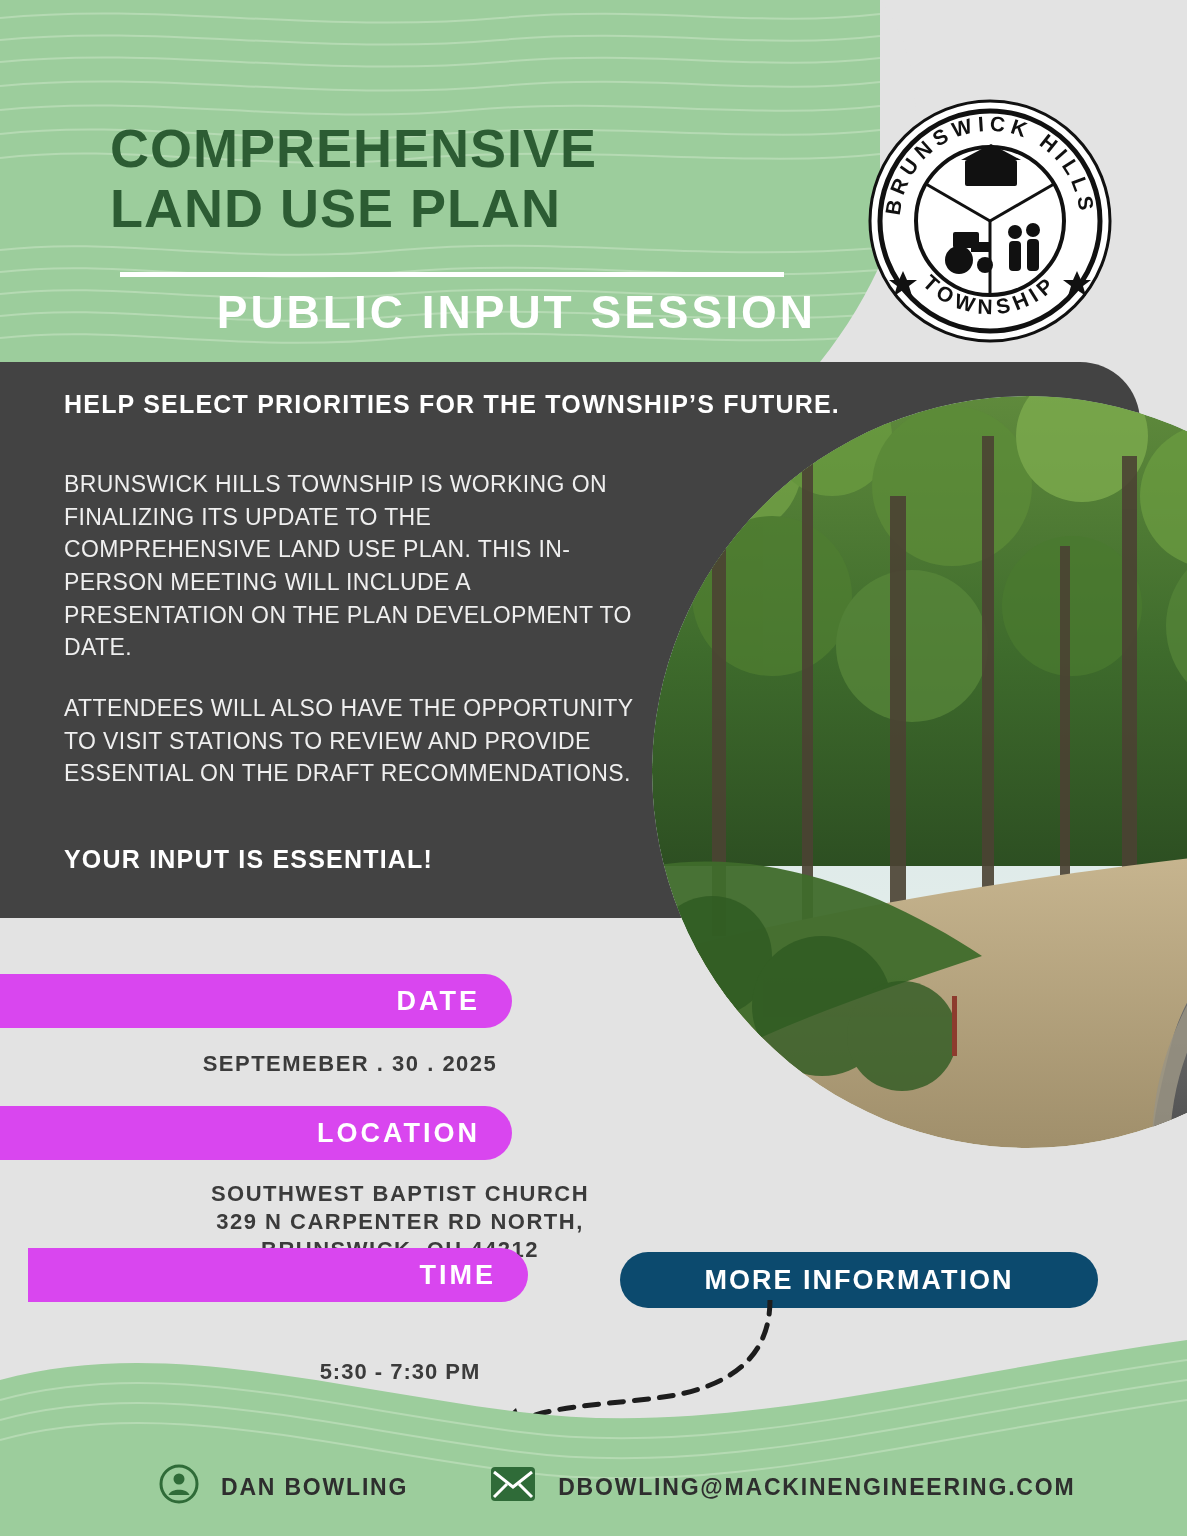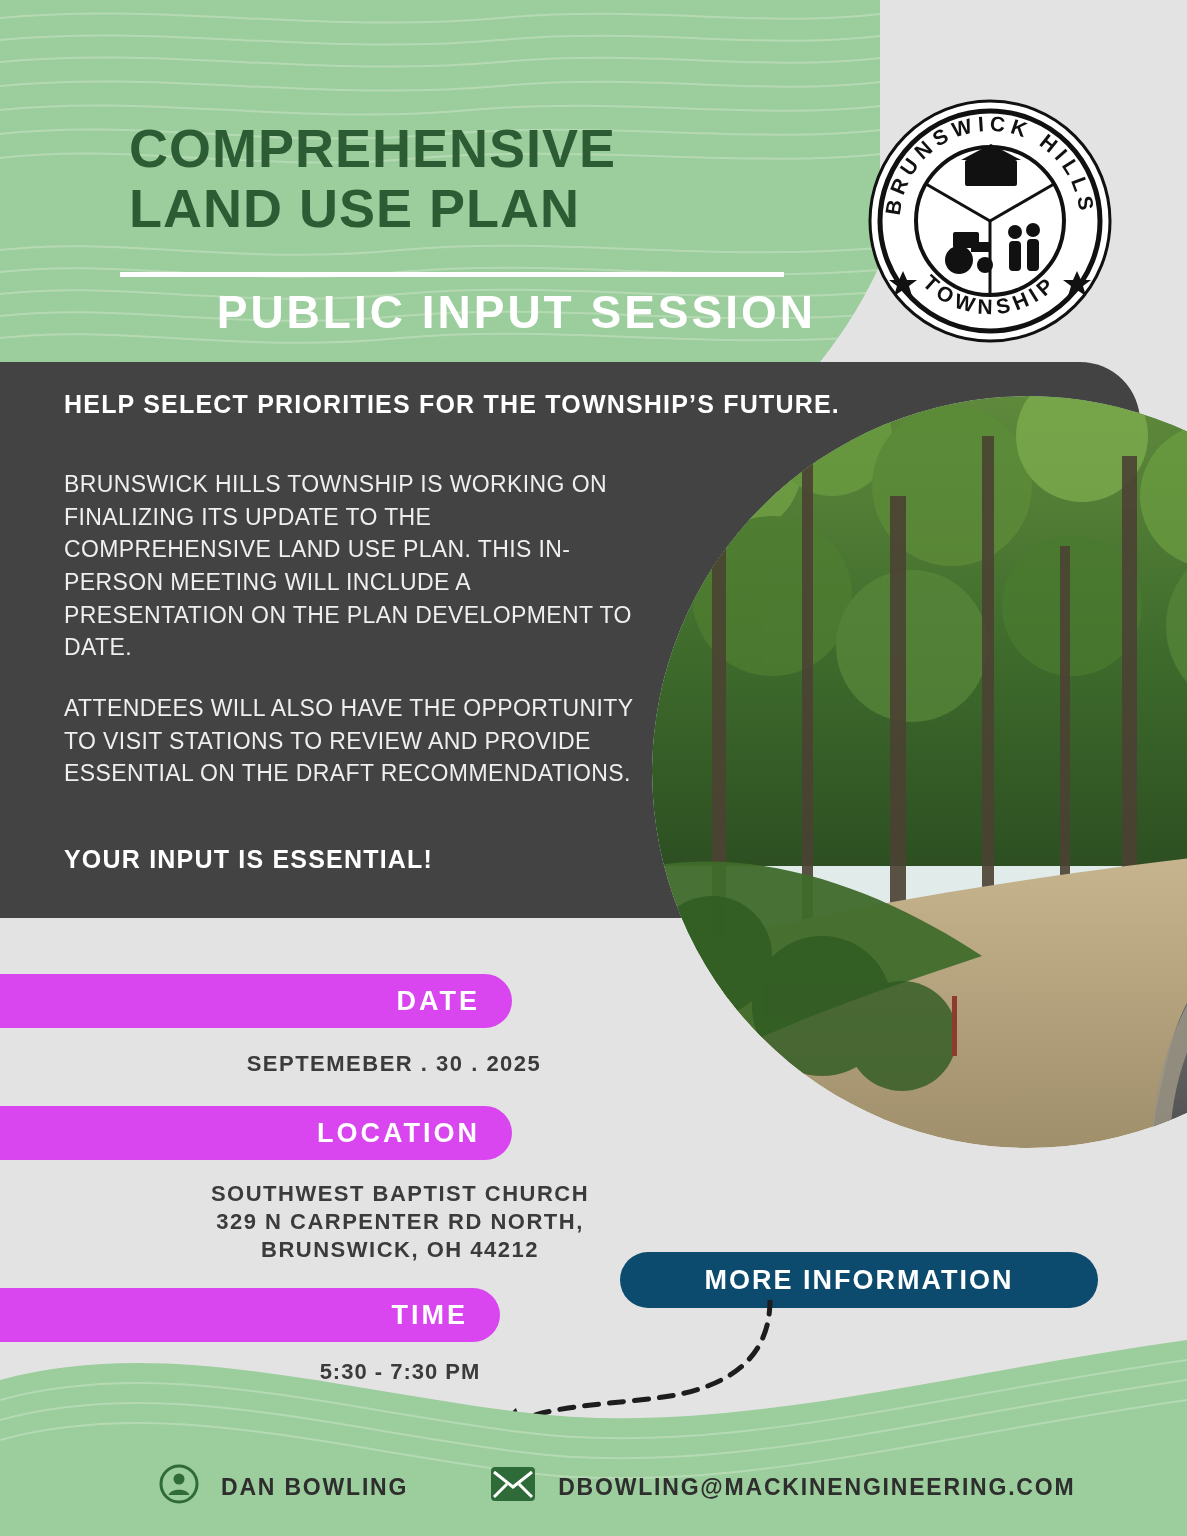--- a/index.html
+++ b/index.html
@@ -40,21 +40,21 @@
   .dark-panel-inner {
     position: absolute;
     top: 362px; left: 0;
     width: 650px; height: 556px;
     background: #434343;
   }
 
   
   .title {
     position: absolute;
-    left: 129px; top: 118px;
+    left: 110px; top: 118px;
     width: 700px;
     color: #2c5c33;
     font-size: 54px;
     font-weight: bold;
     line-height: 1.12;
     letter-spacing: 1px;
   }
   .title-rule {
     position: absolute;
     left: 120px; top: 272px;
@@ -140,32 +140,32 @@
     font-size: 27px;
     font-weight: bold;
     letter-spacing: 3px;
     display: flex;
     align-items: center;
     justify-content: flex-end;
     padding-right: 32px;
   }
   .pill-date { top: 974px; width: 512px; }
   .pill-location { top: 1106px; width: 512px; }
-  .pill-time { top: 1288px; width: 500px; }
+  .pill-time { top: 1248px; width: 500px; margin-left: 28px; }
 
   .info-text {
     position: absolute;
     color: #3b3b3b;
     font-size: 22px;
     font-weight: bold;
     letter-spacing: 1.5px;
     text-align: center;
     line-height: 1.28;
   }
-  .date-text { top: 1050px; left: 0; width: 700px; margin-left: 44px; }
+  .date-text { top: 1050px; left: 0; width: 700px; }
   .loc-text { top: 1180px; left: 0; width: 800px; }
   .time-text { top: 1358px; left: 0; width: 800px; font-weight: bold; letter-spacing: 1px;}
 
   
   .pill-more {
     position: absolute;
     top: 1252px; left: 620px;
     width: 478px; height: 56px;
     background: #0c4a6e;
     border-radius: 28px;

